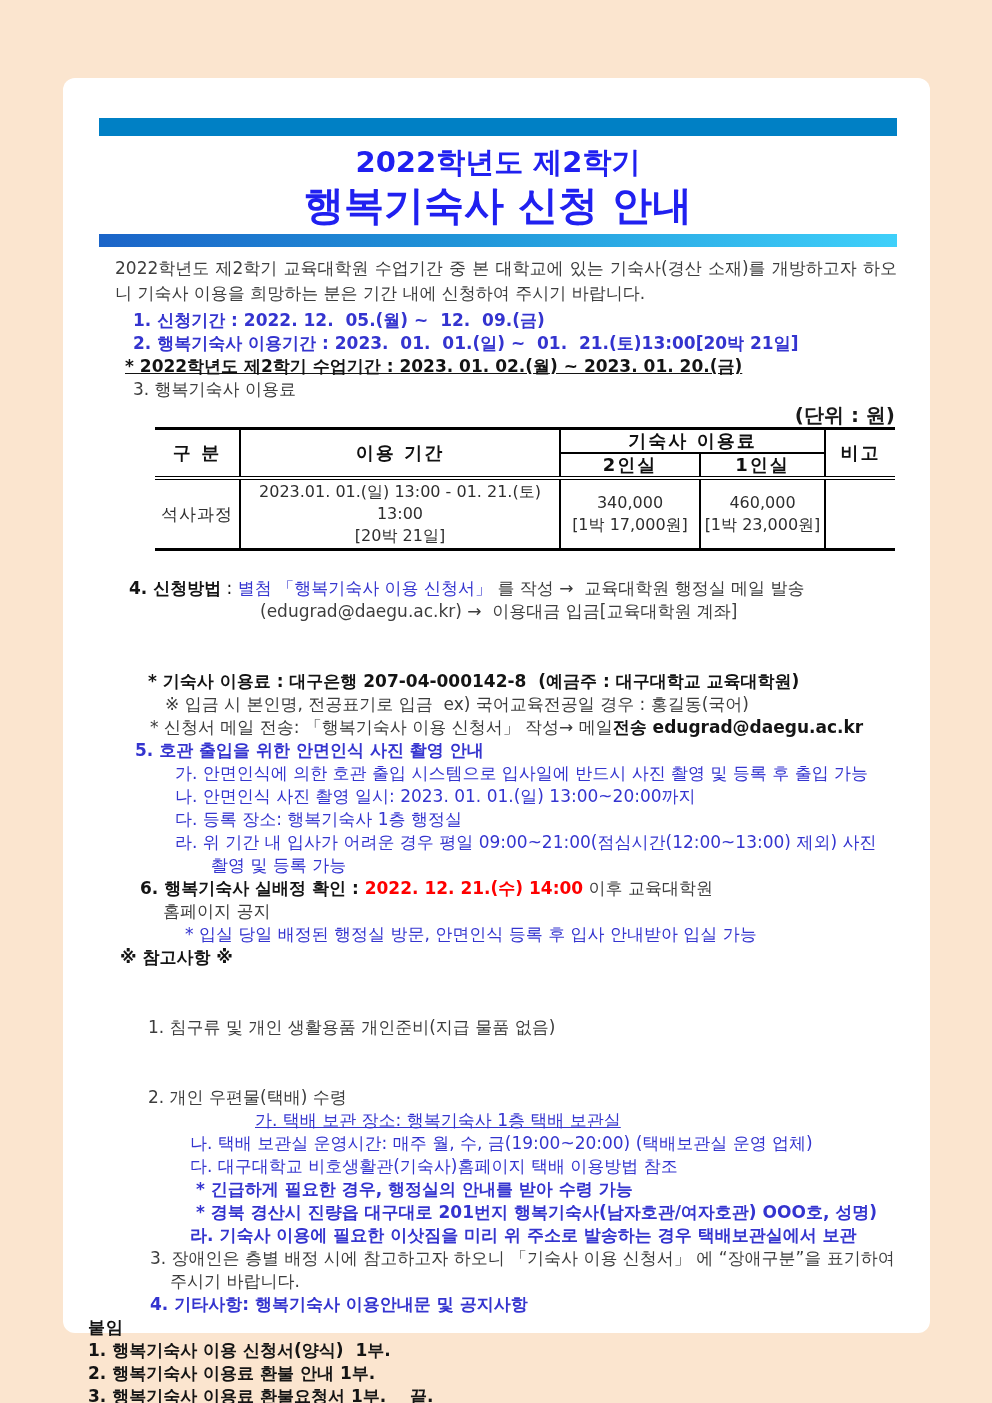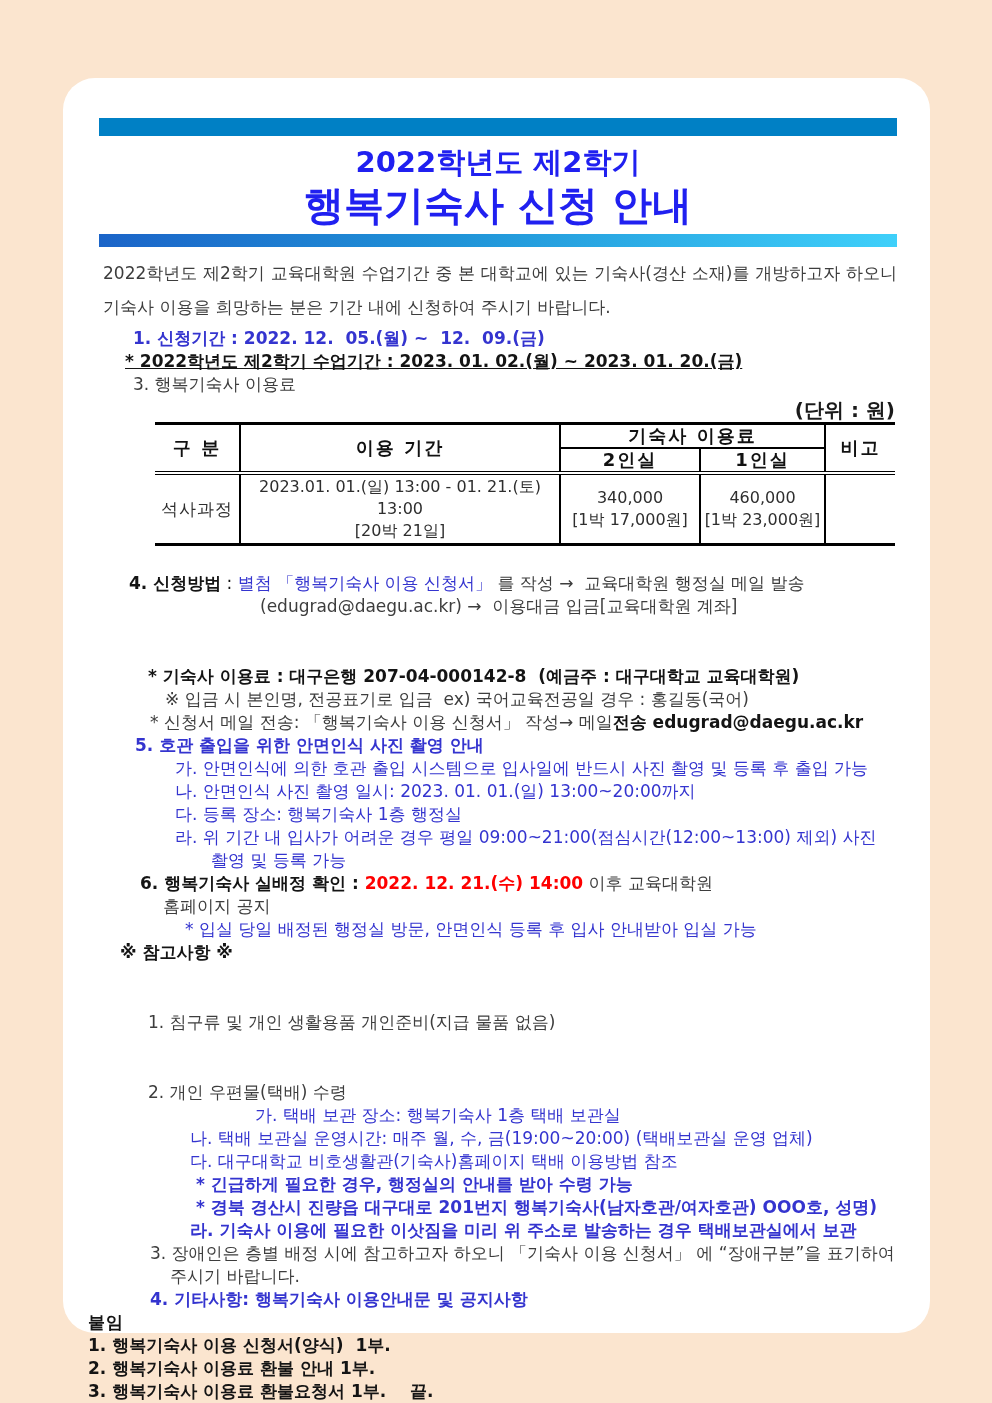--- a/index.html
+++ b/index.html
@@ -7,21 +7,21 @@
   body {
     background: #fbe5cf;
     font-family: "DejaVu Sans", sans-serif;
     position: relative;
   }
   .page {
     position: absolute;
     left: 63px; top: 78px;
     width: 867px; height: 1255px;
     background: #ffffff;
-    border-radius: 32px;
+    border-radius: 12px;
   }
   .content { padding: 40px 33px 0 36px; }
 
   .bar-top { height: 18px; background: #0080c5; }
   .title1 {
     margin-top: 8px;
     text-align: center;
     font-size: 29px; line-height: 36px;
     font-weight: bold;
     color: #2020f0;
@@ -32,22 +32,22 @@
     font-weight: bold;
     color: #2020f0;
     margin-bottom: 4px;
   }
   .bar-grad {
     height: 13px;
     background: linear-gradient(90deg, #1b64c8 0%, #2094d8 45%, #3fd0fa 100%);
   }
 
   .intro {
-    margin: 9px 0 3px 4px;
-    font-size: 17px; line-height: 34px;
+    margin: 9px 0 3px 16px;
+    font-size: 17px; line-height: 25px;
     color: #3d3d3d;
     text-align: justify;
     white-space: normal;
   }
 
   .ln {
     font-size: 17px;
     line-height: 23px;
     color: #3d3d3d;
     white-space: pre-wrap;
@@ -63,21 +63,21 @@
   .i34 { padding-left: 34px; }
   .i36 { padding-left: 36px; }
   .i41 { padding-left: 41px; }
   .i49 { padding-left: 49px; margin-top: 47px; }
   .i51 { padding-left: 51px; }
   .i64 { padding-left: 64px; }
   .i66 { padding-left: 66px; }
   .i86 { padding-left: 86px; }
   .i91 { padding-left: 91px; }
   .i97 { padding-left: 97px; }
-  .i156 { padding-left: 156px; }
+  .i156 { padding-left: 156px; text-decoration: underline; }
   .i161 { padding-left: 161px; }
   .hang  { padding-left: 112px; text-indent: -36px; }
   .hang3 { padding-left: 71px;  text-indent: -20px; }
 
   .unit-note {
     text-align: right;
     font-size: 20px; line-height: 20px;
     font-weight: bold;
     color: #1a1a1a;
     margin: 4px 2px 2px 0;
@@ -152,20 +152,21 @@
   <div class="content">
 
     <div class="bar-top"></div>
     <div class="title1">2022학년도 제2학기</div>
     <div class="title2">행복기숙사 신청 안내</div>
     <div class="bar-grad"></div>
 
     <p class="intro">2022학년도 제2학기 교육대학원 수업기간 중 본 대학교에 있는 기숙사(경산 소재)를 개방하고자 하오니 기숙사 이용을 희망하는 분은 기간 내에 신청하여 주시기 바랍니다.</p>
 
     <div class="ln blue bold i34">1. 신청기간 : 2022. 12.  05.(월) ~  12.  09.(금)</div>
+    <div class="ln blue bold i34">2. 행복기숙사 이용기간 : 2023.  01.  01.(일) ~  01.  21.(토)13:00[20박 21일]</div>
     <div class="ln black bold i26">* 2022학년도 제2학기 수업기간 : 2023. 01. 02.(월) ~ 2023. 01. 20.(금)</div>
     <div class="ln i34">3. 행복기숙사 이용료</div>
 
     <div class="unit-note">(단위 : 원)</div>
 
     <table class="fee-table">
       <colgroup>
         <col style="width:85px">
           <col style="width:320px">
           <col style="width:140px">

